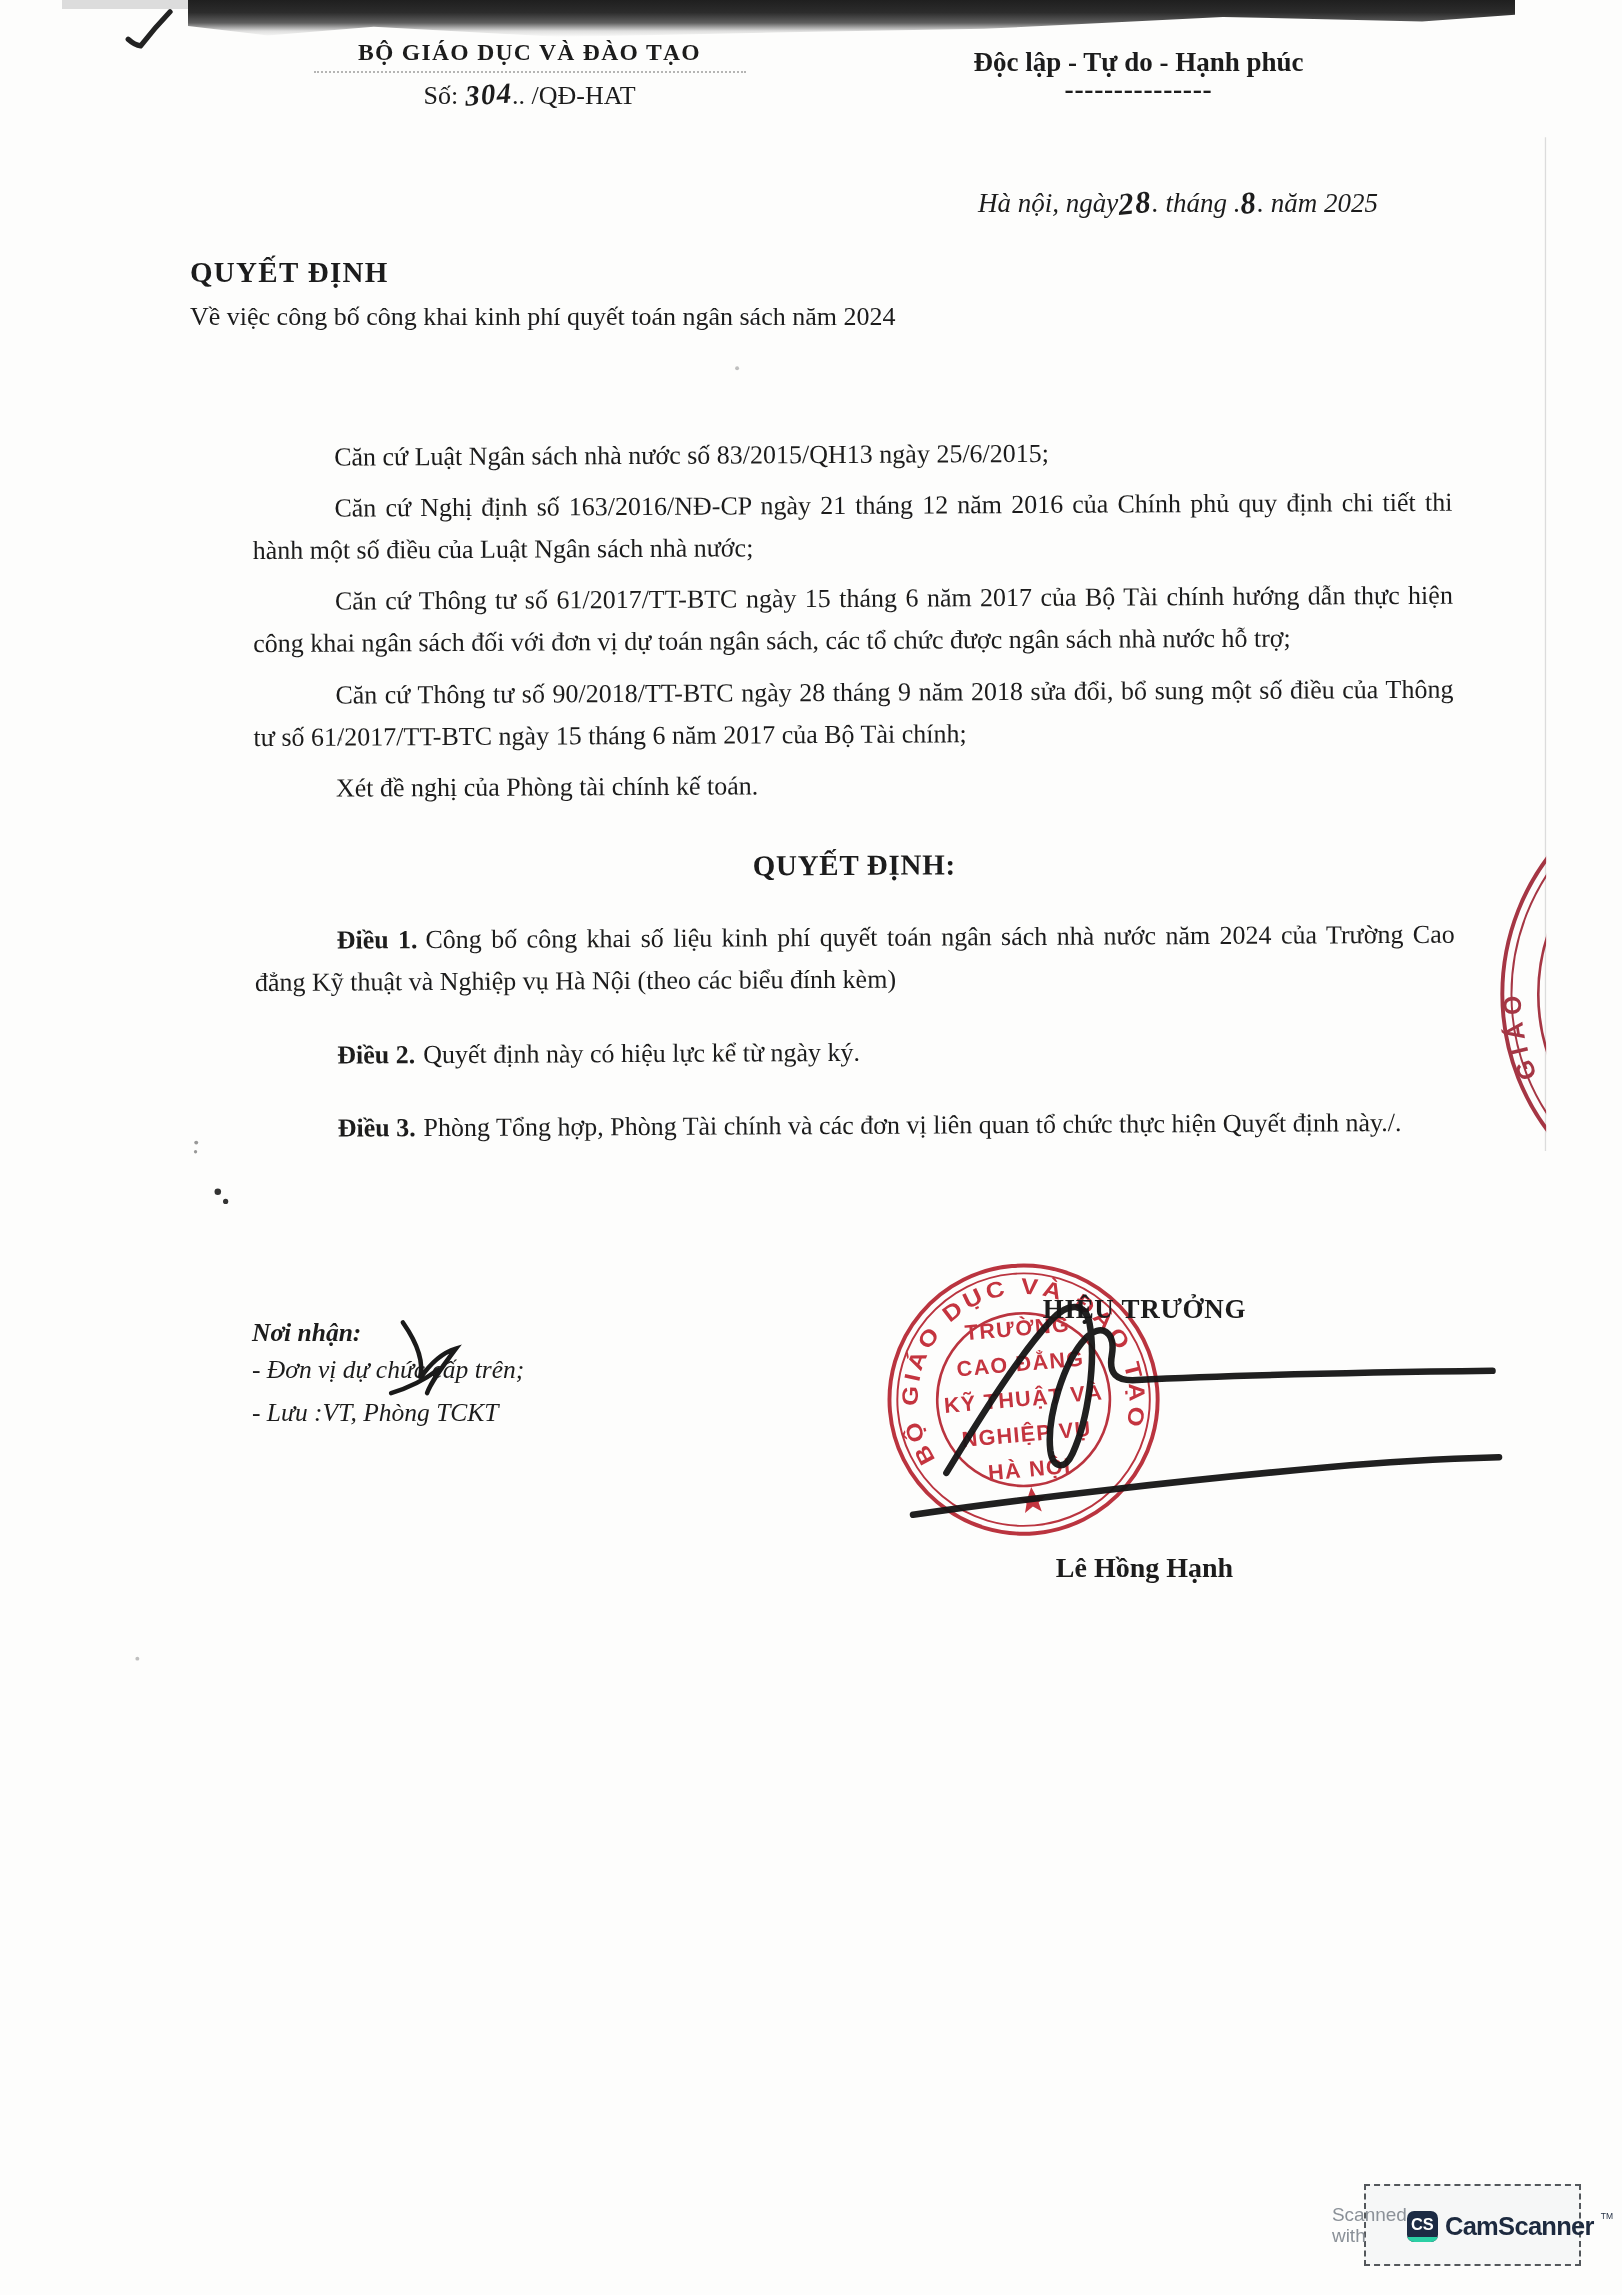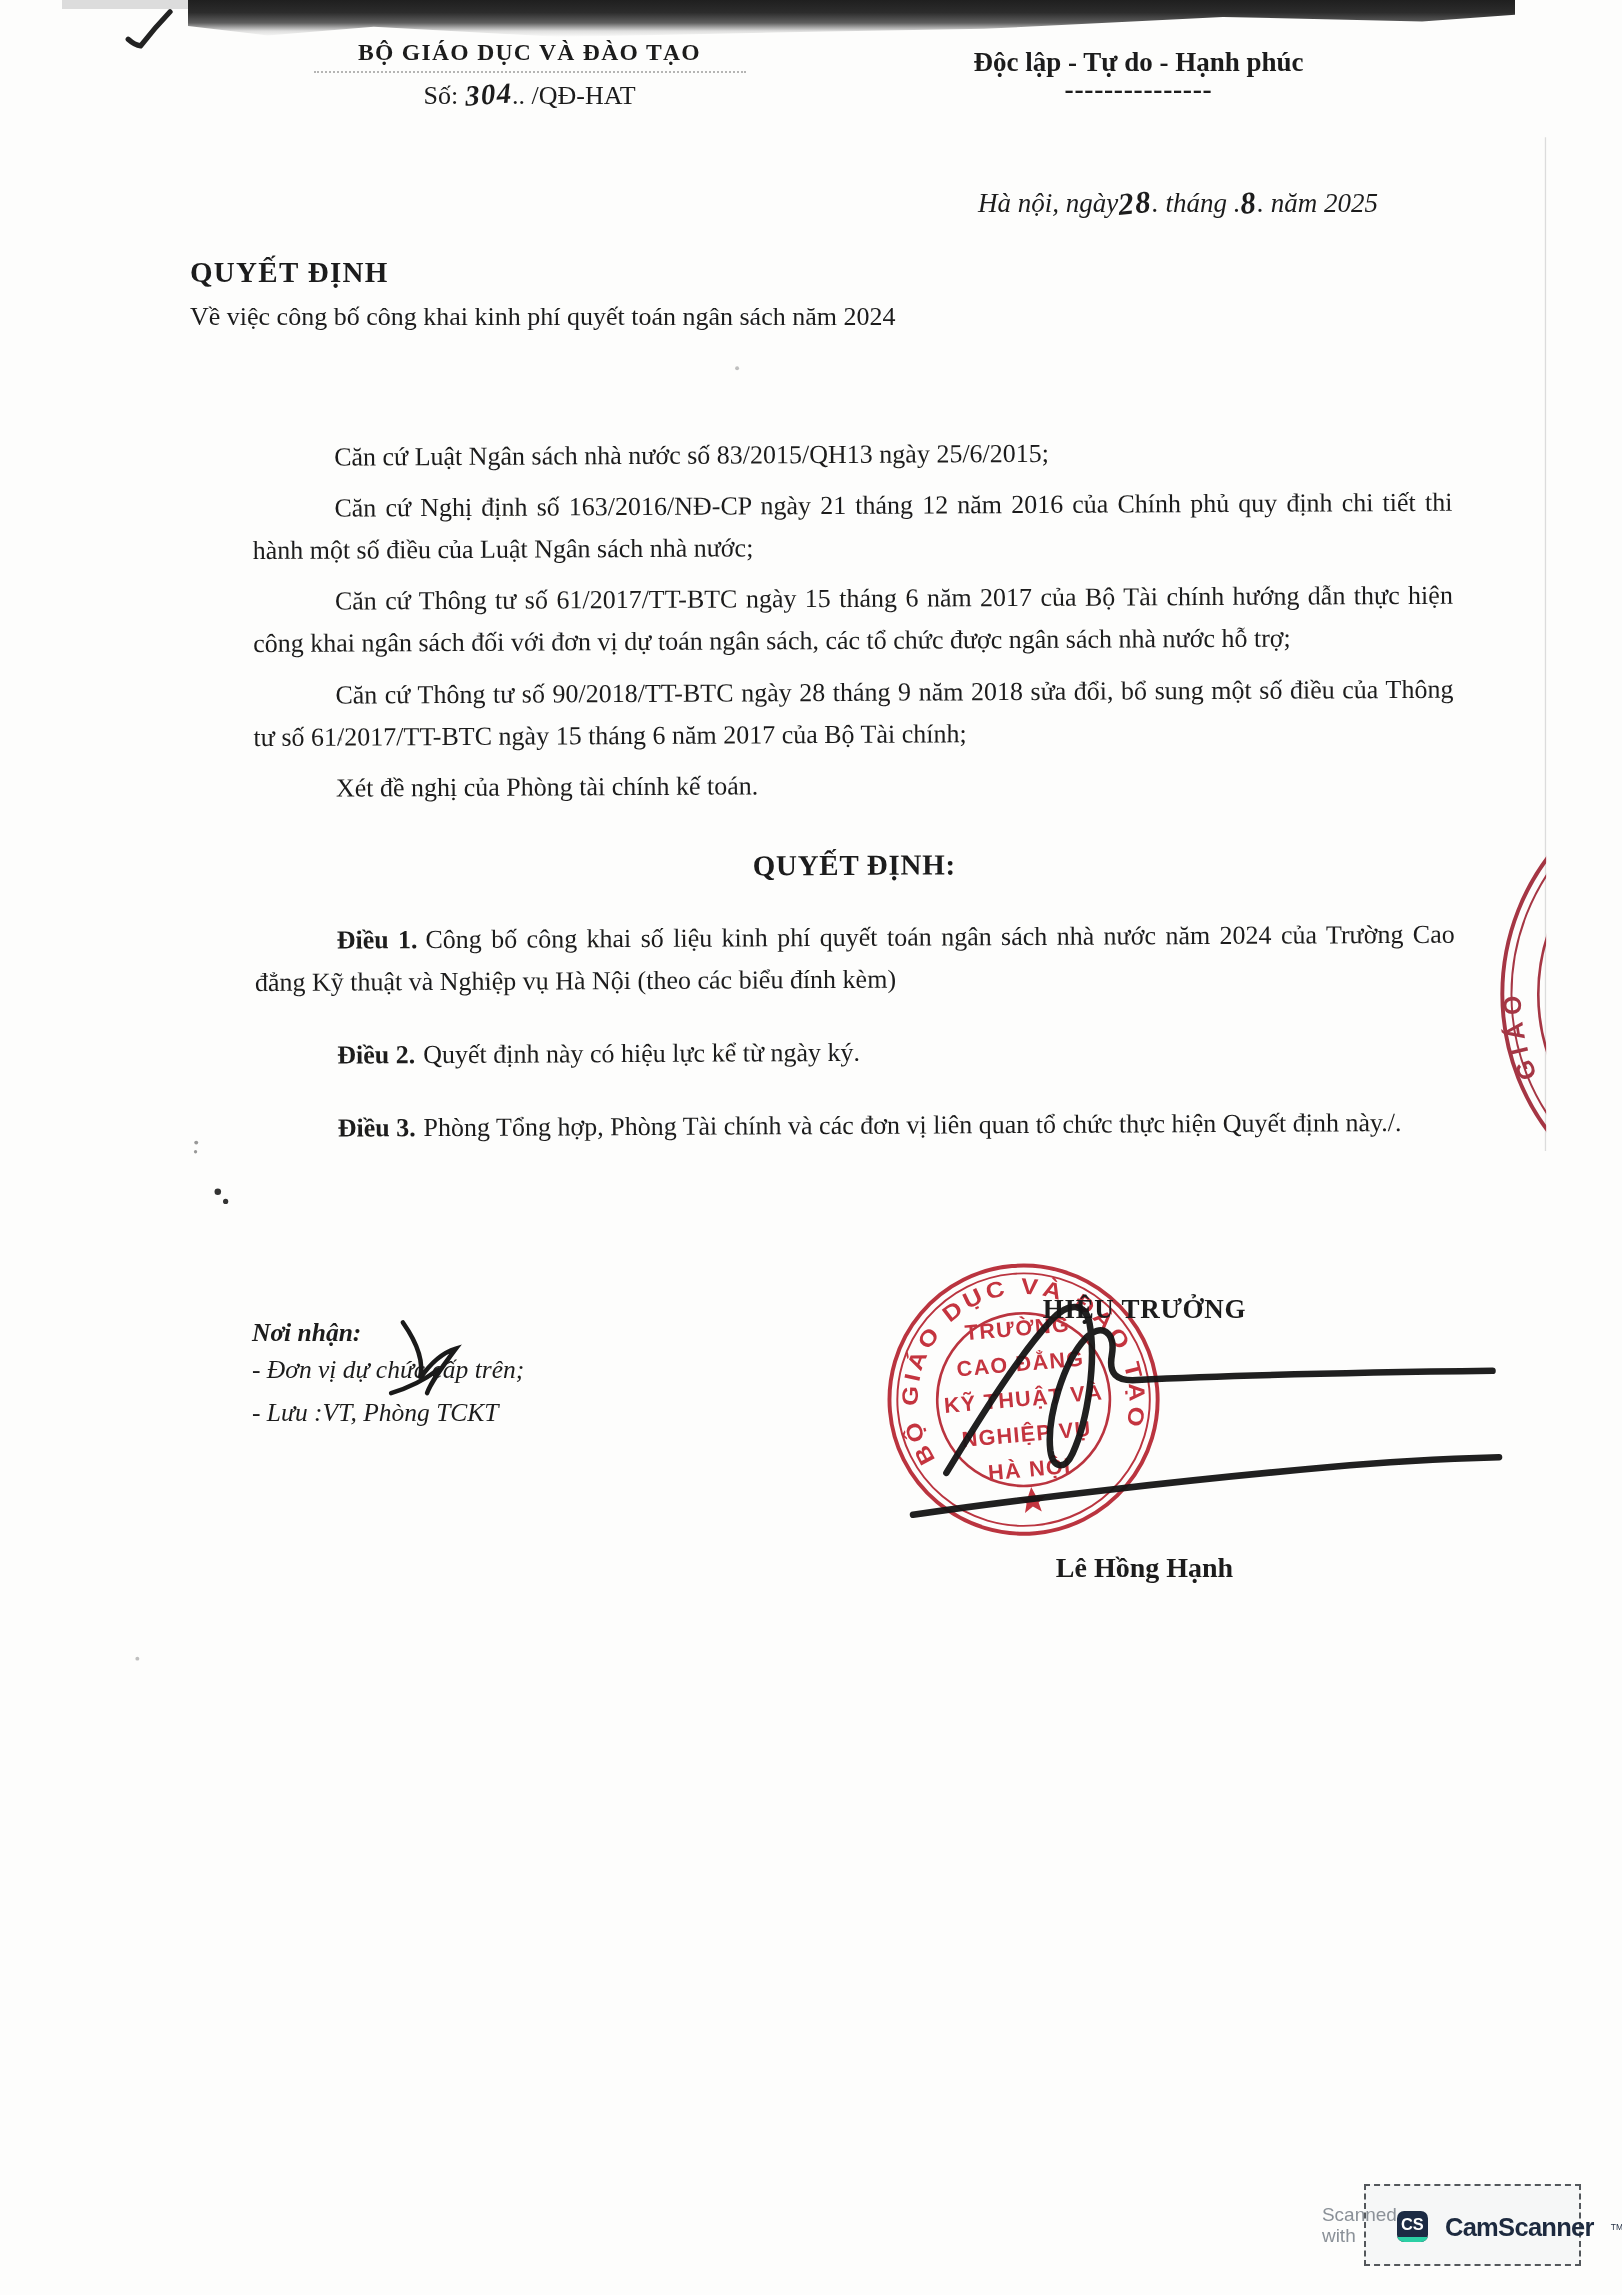--- a/index.html
+++ b/index.html
@@ -55,29 +55,29 @@
   .ink{position:absolute;left:0;top:0;z-index:1;pointer-events:none}
   .ink.top{z-index:3}
   
   .badge{
     position:absolute;left:1364px;top:2184px;width:217px;height:82px;z-index:2;
     background:#f6f7f7;border:2px dashed #54585c;
     display:flex;align-items:center;justify-content:center;
     font-family:"Liberation Sans","DejaVu Sans",sans-serif;
   }
   .badge .l1{color:#8b9198;font-size:19px;line-height:21px}
-  .badge .l2{display:flex;align-items:flex-end;gap:17px;margin-top:3.9px}
+  .badge .l2{display:flex;align-items:center;gap:7px;margin-top:3.9px}
   .badge .cs{
     position:relative;width:31px;height:31px;border-radius:7.2px;background:#1c2b44;
     display:flex;align-items:center;justify-content:center;overflow:hidden;
   }
   .badge .cs span{color:#fff;font-weight:700;font-size:16.4px;margin-top:-3.9px}
   .badge .cs::after{content:"";position:absolute;left:0;bottom:0;width:100%;height:5.9px;background:#2bd0a5}
   .badge .brand{color:#1d2a3f;font-weight:700;font-size:25.5px;letter-spacing:-0.7px}
-  .badge .tm{color:#1d2a3f;font-size:8.5px;align-self:flex-start;margin-top:11px}
+  .badge .tm{color:#1d2a3f;font-size:8.5px;align-self:flex-start;margin-top:0}
 </style>
 </head>
 <body>
 
 <div class="page">
 
   <div class="band-light"></div>
   <div class="band-dark"></div>
 
   <svg class="ink" width="1622" height="2295" viewBox="0 0 2480 3509">

